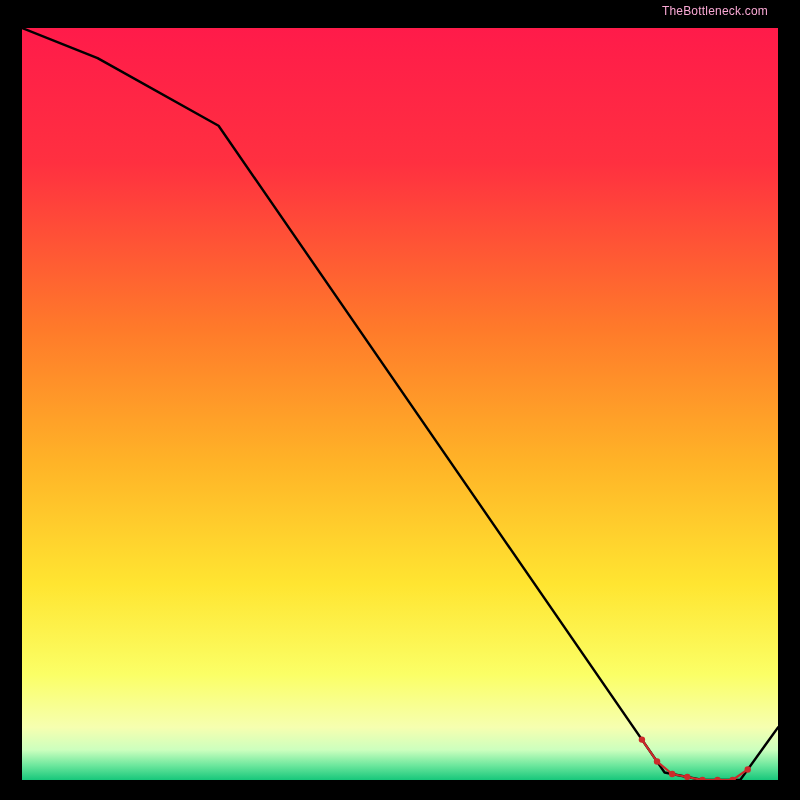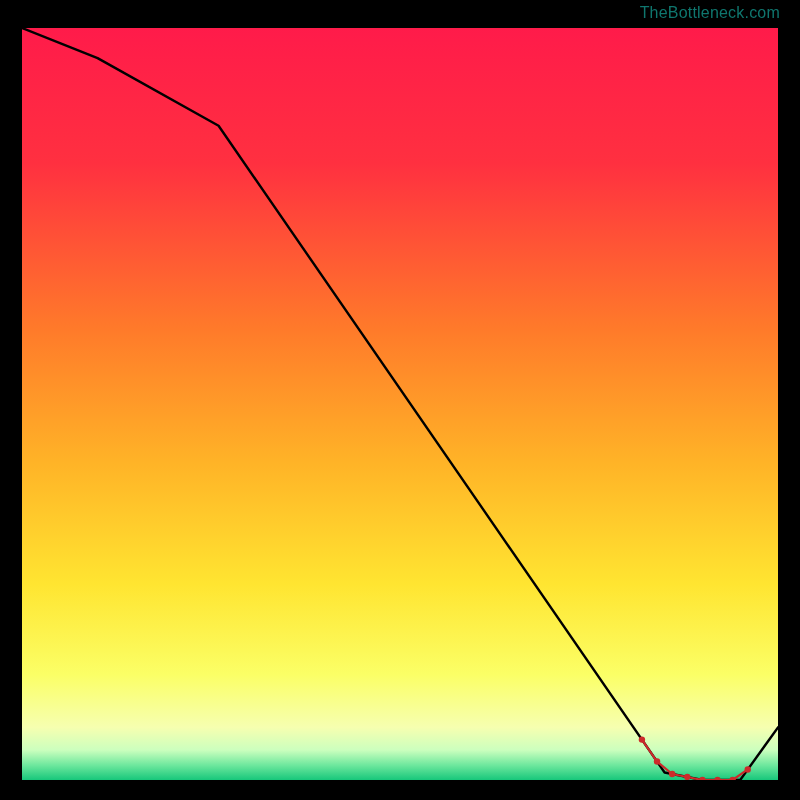--- a/index.html
+++ b/index.html
@@ -13,23 +13,23 @@
   }
   .stage {
     position: relative;
     width: 800px;
     height: 800px;
     background: #000;
   }
   .watermark {
     position: absolute;
     top: 4px;
-    right: 20px;
-    color: #0f766e;
-    font-size: 16px;
+    right: 32px;
+    color: #f9a8d4;
+    font-size: 12px;
     z-index: 10;
     letter-spacing: 0.2px;
   }
   .plot {
     position: absolute;
     left: 22px;
     top: 28px;
     width: 756px;
     height: 752px;
   }

